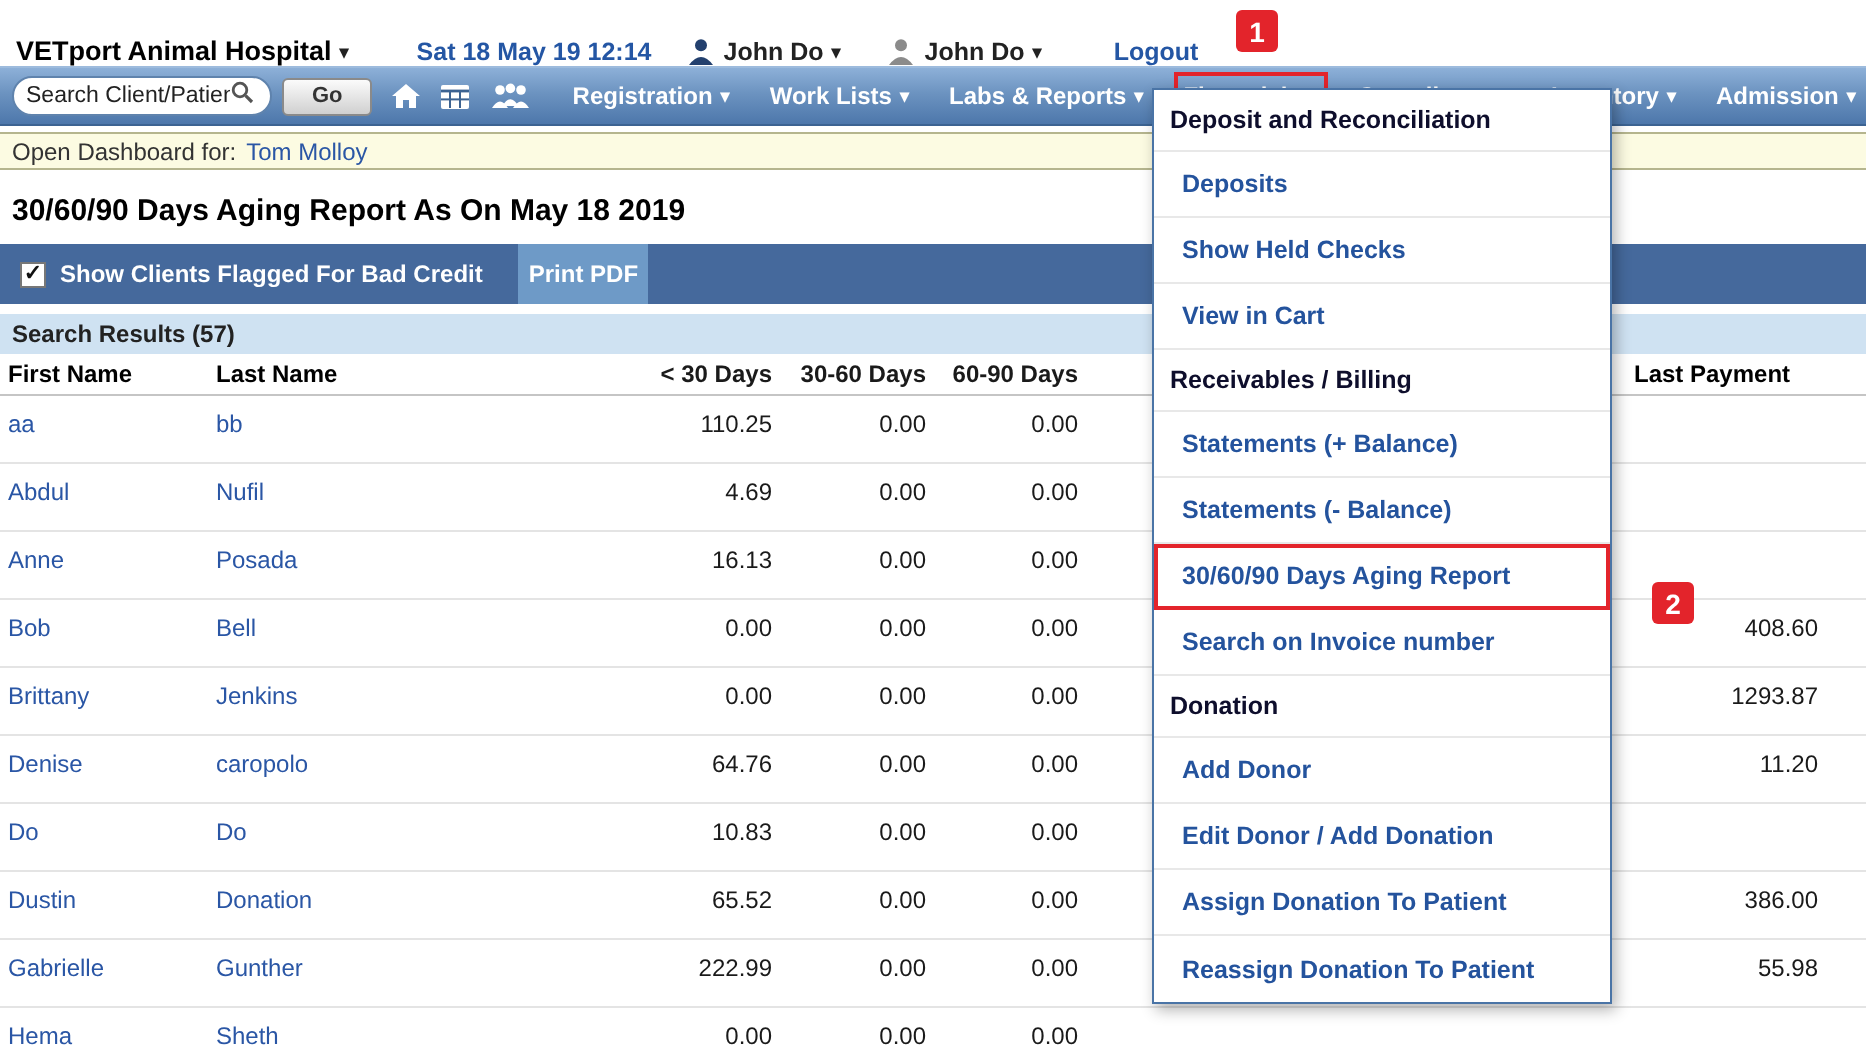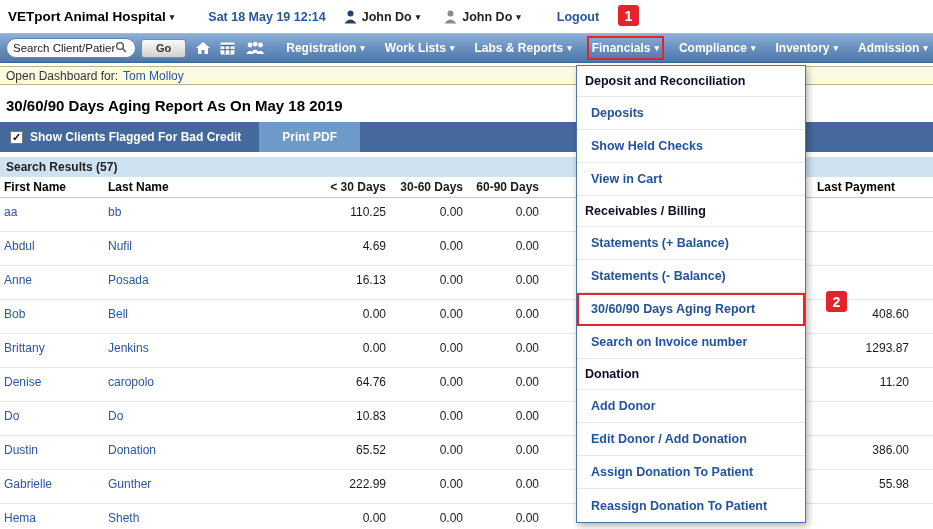--- a/index.html
+++ b/index.html
@@ -4,21 +4,21 @@
 <style>
   * { box-sizing: border-box; margin: 0; padding: 0; }
   html,body { width: 933px; height: 529px; }
   body {
     position: relative; overflow: hidden; background: #fff;
     font-family: "Liberation Sans", sans-serif; color: #222;
   }
 
   
   .topbar { position: absolute; top:0; left:0; width:100%; height:33px; background:#fff;
-            display:flex; align-items:center; }
+            display:flex; align-items:flex-end; }
   .brand { font-weight:bold; font-size:13.5px; color:#000; margin-left:8px; display:flex; align-items:center; cursor:pointer;}
   .caret-dark { font-size:9px; color:#222; margin-left:4px; }
   .top-date { color:#2456a4; font-weight:bold; font-size:12.5px; margin-left:34px; }
   .person { display:inline-flex; margin-left:18px; }
   .person.p1 { color:#23406e; }
   .person.p2 { color:#8b8b8b; margin-left:24px; }
   .user-name { font-weight:bold; font-size:12.5px; color:#222; margin-left:5px; display:flex; align-items:center; cursor:pointer; }
   .logout { color:#2456a4; font-weight:bold; font-size:12.5px; margin-left:36px; text-decoration:none; cursor:pointer; }
 
   
@@ -50,40 +50,40 @@
   .page-title { position:absolute; top:97px; left:6px; font-size:15px; font-weight:bold; color:#000; }
 
   
   .toolbar { position:absolute; top:122px; left:0; width:100%; height:30px; background:#45699c;
              display:flex; align-items:center; }
   .checkbox { width:13px; height:13px; background:#fff; border:1px solid #777; margin-left:10px;
               display:flex; align-items:center; justify-content:center; font-size:11px; line-height:1;
               color:#111; font-weight:bold; cursor:pointer; }
   .cb-label { margin-left:7px; color:#fff; font-weight:bold; font-size:12px; }
   .print-btn { margin-left:18px; align-self:stretch; border:none; background:#6e9ac7; color:#fff;
-               font-weight:bold; font-size:12px; padding:0 23px; font-family:inherit; cursor:pointer; }
+               font-weight:bold; font-size:12px; padding:0 5px; font-family:inherit; cursor:pointer; }
 
   
   .results-bar { position:absolute; top:157px; left:0; width:100%; height:20px; background:#cfe2f2;
                  display:flex; align-items:center; font-size:12px; font-weight:bold; color:#222; }
   .rb-left { margin-left:6px; }
   .rb-right { margin-left:38px; }
 
   
   .table-area { position:absolute; top:177px; left:0; width:100%; }
   .t-head, .t-row { display:grid; grid-template-columns:104px 196px 82px 77px 76px 1fr 92px;
                     padding-left:4px; padding-right:24px; font-size:12px; }
   .t-head { height:21px; align-items:center; font-weight:bold; color:#000; border-bottom:1px solid #c5c5c5; }
   .t-row { height:34px; align-items:start; padding-top:7px; border-bottom:1px solid #e4e4e4; }
   .num { text-align:right; color:#1a1a1a; }
   .t-link { color:#2a56a5; text-decoration:none; cursor:pointer; }
   .lp-val { text-align:right; }
 
   
-  .dropdown { position:absolute; left:576px; top:65px; width:230px; background:#fff;
+  .dropdown { position:absolute; left:576px; top:44px; width:230px; background:#fff;
               border:1px solid #4a74a6; box-shadow:2px 3px 7px rgba(0,0,0,.3); z-index:40; }
   .menu-item { display:flex; align-items:center; font-size:12.5px; font-weight:bold;
                border-bottom:1px solid #e8e8e8; }
   .menu-item:last-child { border-bottom:none; }
   .menu-header { height:31px; padding-left:8px; color:#0e0e2c; }
   .menu-link { height:33px; padding-left:14px; color:#24539d; cursor:pointer; }
   .menu-hl { outline:2px solid #e3242b; outline-offset:-2px; }
 
   
   .badge { position:absolute; width:21px; height:21px; background:#e3242b; color:#fff;

